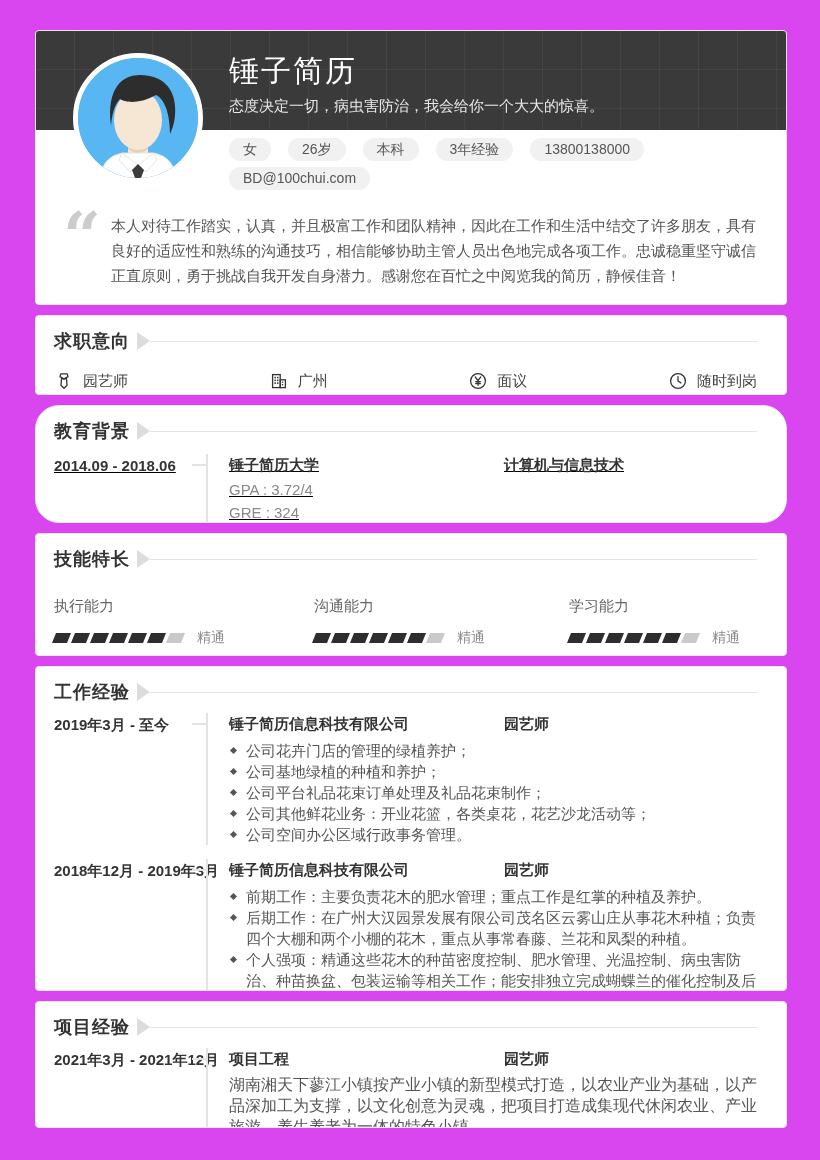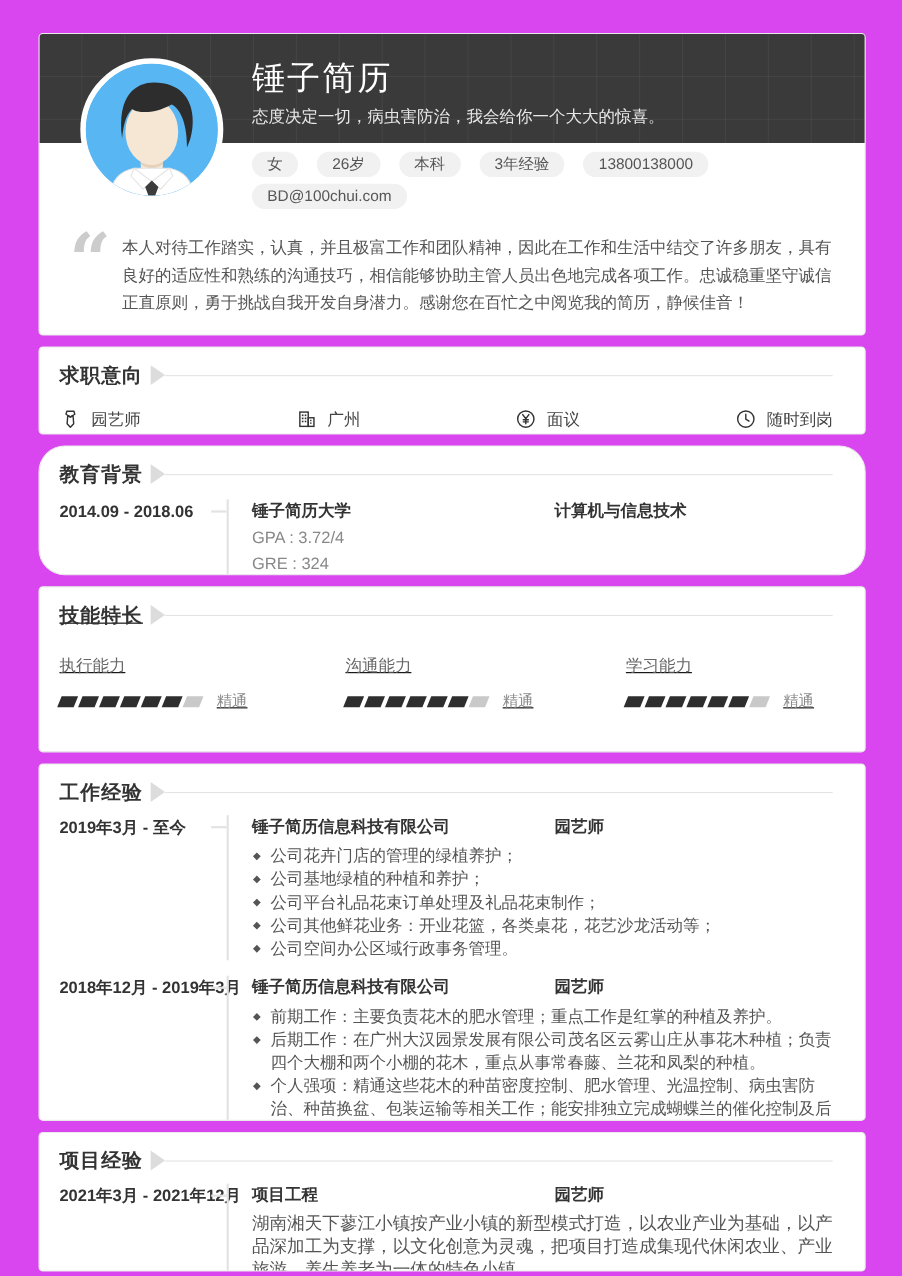--- a/index.html
+++ b/index.html
@@ -66,24 +66,24 @@
   }
   .entry-head{display:flex;font-weight:bold;font-size:15px;color:#333;line-height:22px;}
   .entry-head .c1{width:275px;flex:none;}
   
   .card-intent{height:80px;padding:12px 29px 12px 18px;}
   .intent-row{display:flex;justify-content:space-between;margin-top:17px;}
   .intent-item{display:flex;align-items:center;color:#444;font-size:15px;}
   .intent-item .ic{width:20px;height:20px;margin-right:9px;flex:none;}
   
   .card-edu{height:118px;padding:12px 29px 0 18px;border-radius:24px;}
-  .card-edu .entry{margin-top:10px;}
+  .card-edu .entry{margin-top:10px;text-decoration:underline;}
   .edu-details{margin-top:2px;color:#888;font-size:15px;line-height:23px;}
   
-  .card-skills{height:151px;padding:12px 29px 0 18px;text-decoration:underline;}
+  .card-skills{height:123px;padding:12px 29px 0 18px;}
   .skills-row{display:flex;margin-top:24px;}
   .skill{width:260px;flex:none;}
   .skill:nth-child(2){width:255px;}
   .skill:last-child{width:auto;}
   .skill-name{color:#666;font-size:15px;line-height:20px;margin-bottom:13px;}
   .skill-bar{display:flex;align-items:center;}
   .seg{width:15px;height:10px;background:#2e2e2e;margin-right:4px;transform:skewX(-22deg);}
   .seg.empty{background:#c9c9c9;}
   .skill-level{color:#8a8a8a;font-size:14px;margin-left:10px;}
   

